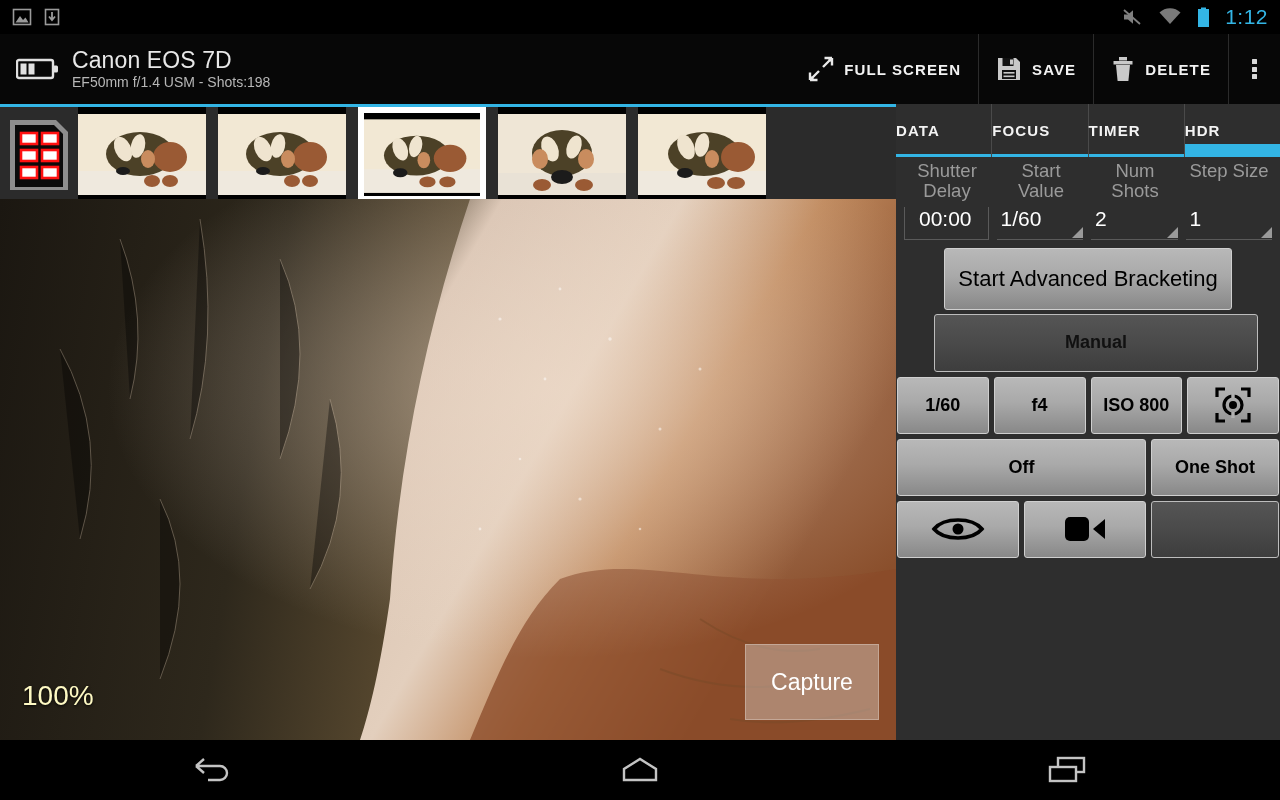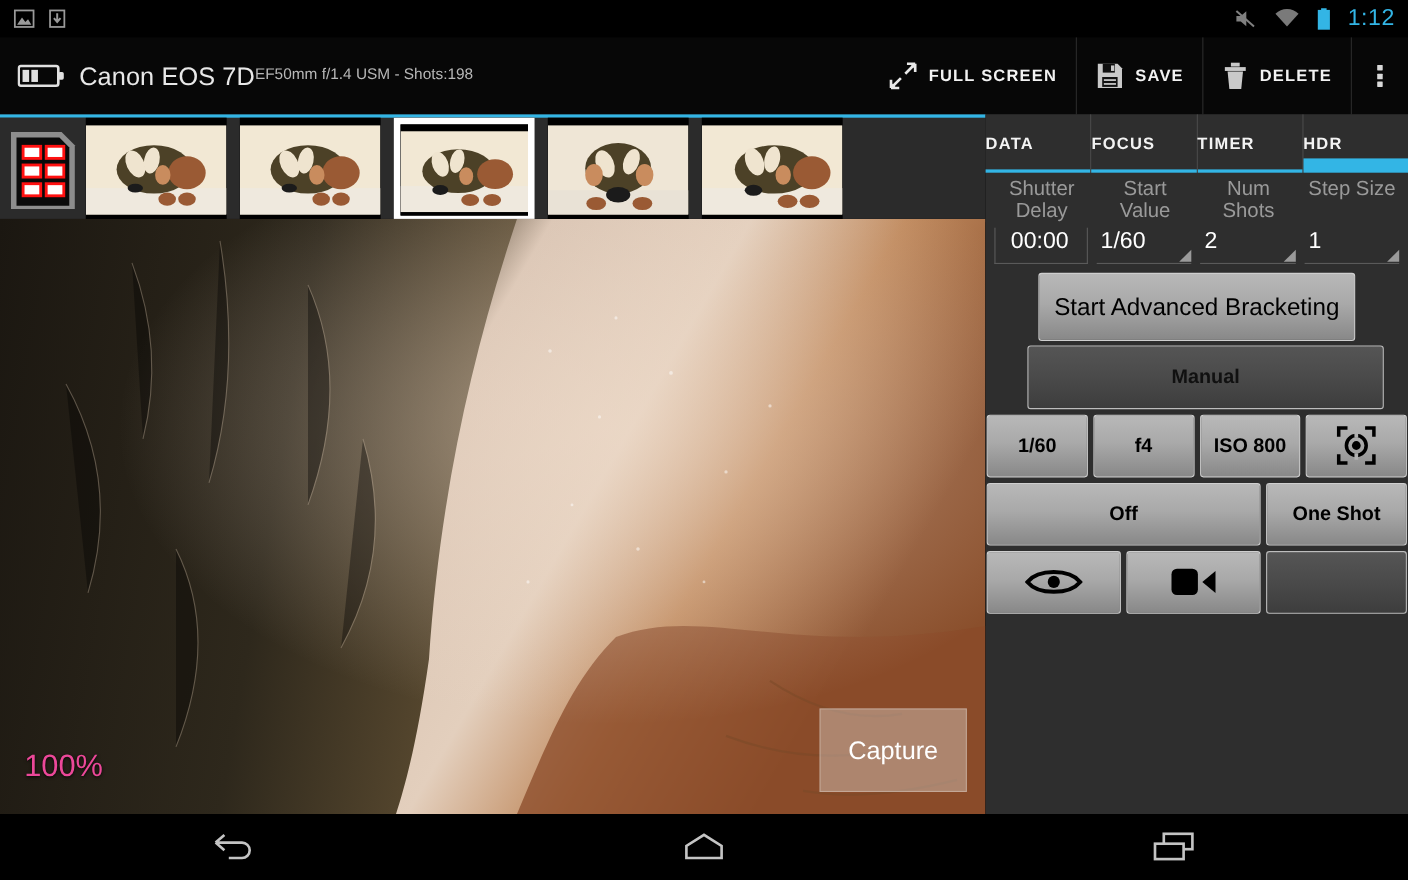--- a/index.html
+++ b/index.html
@@ -20,21 +20,21 @@
   .sb-right { margin-left:auto; display:flex; align-items:center; gap:15px; padding-right:12px;justify-content:center; }
   .sb-clock { color:#33b5e5; font-size:21px; letter-spacing:0.5px; }
   .sb-ico { display:block; }
 
   
   .actionbar {
     position:absolute; top:34px; left:0; width:1280px; height:70px;
     background:#070707; display:flex; align-items:center;
   }
   .ab-batt { padding-left:16px; padding-right:12px; display:flex; align-items:center; }
-  .ab-titles { display:flex; flex-direction:row; justify-content:center; line-height:1.05; }
+  .ab-titles { display:flex; flex-direction:column; justify-content:center; line-height:1.05; }
   .ab-title { color:#e8e8e8; font-size:23px; font-weight:400; letter-spacing:0.1px; }
   .ab-sub { color:#b7b7b7; font-size:14px; margin-top:3px; }
   .ab-actions { margin-left:auto; display:flex; align-items:stretch; height:70px; }
   .ab-btn {
     display:flex; align-items:center; gap:10px; padding:0 17px;
     border-left:1px solid #2b2b2b; cursor:pointer;
   }
   .ab-btn:first-child { border-left:none; }
   .ab-label { color:#f2f2f2; font-size:15px; font-weight:bold; letter-spacing:1.1px; }
   .ab-over { display:flex; align-items:center; justify-content:center; width:52px; border-left:1px solid #2b2b2b; cursor:pointer;}
@@ -56,21 +56,21 @@
   .thumb:first-of-type { margin-left:12px; }
   .thumb.sel { border:6px solid #ffffff; }
   .bison { position:absolute; inset:0; }
 
   
   .preview {
     position:absolute; top:199px; left:0; width:896px; height:541px;
     overflow:hidden; background:#1a120c;
   }
   .zoomlabel {
-    position:absolute; left:22px; bottom:28px; color:#ec4899; font-size:28px;
+    position:absolute; left:22px; bottom:28px; color:#fef9c3; font-size:28px;
     text-shadow:0 1px 3px rgba(0,0,0,.9); pointer-events:none;
   }
   .capture {
     position:absolute; right:17px; bottom:20px;
     width:134px; height:76px;
     background:rgba(225,220,215,0.40);
     border:1px solid rgba(255,255,255,0.28);
     display:flex; align-items:center; justify-content:center;
     color:#fff; font-size:23px; cursor:pointer;
   }

